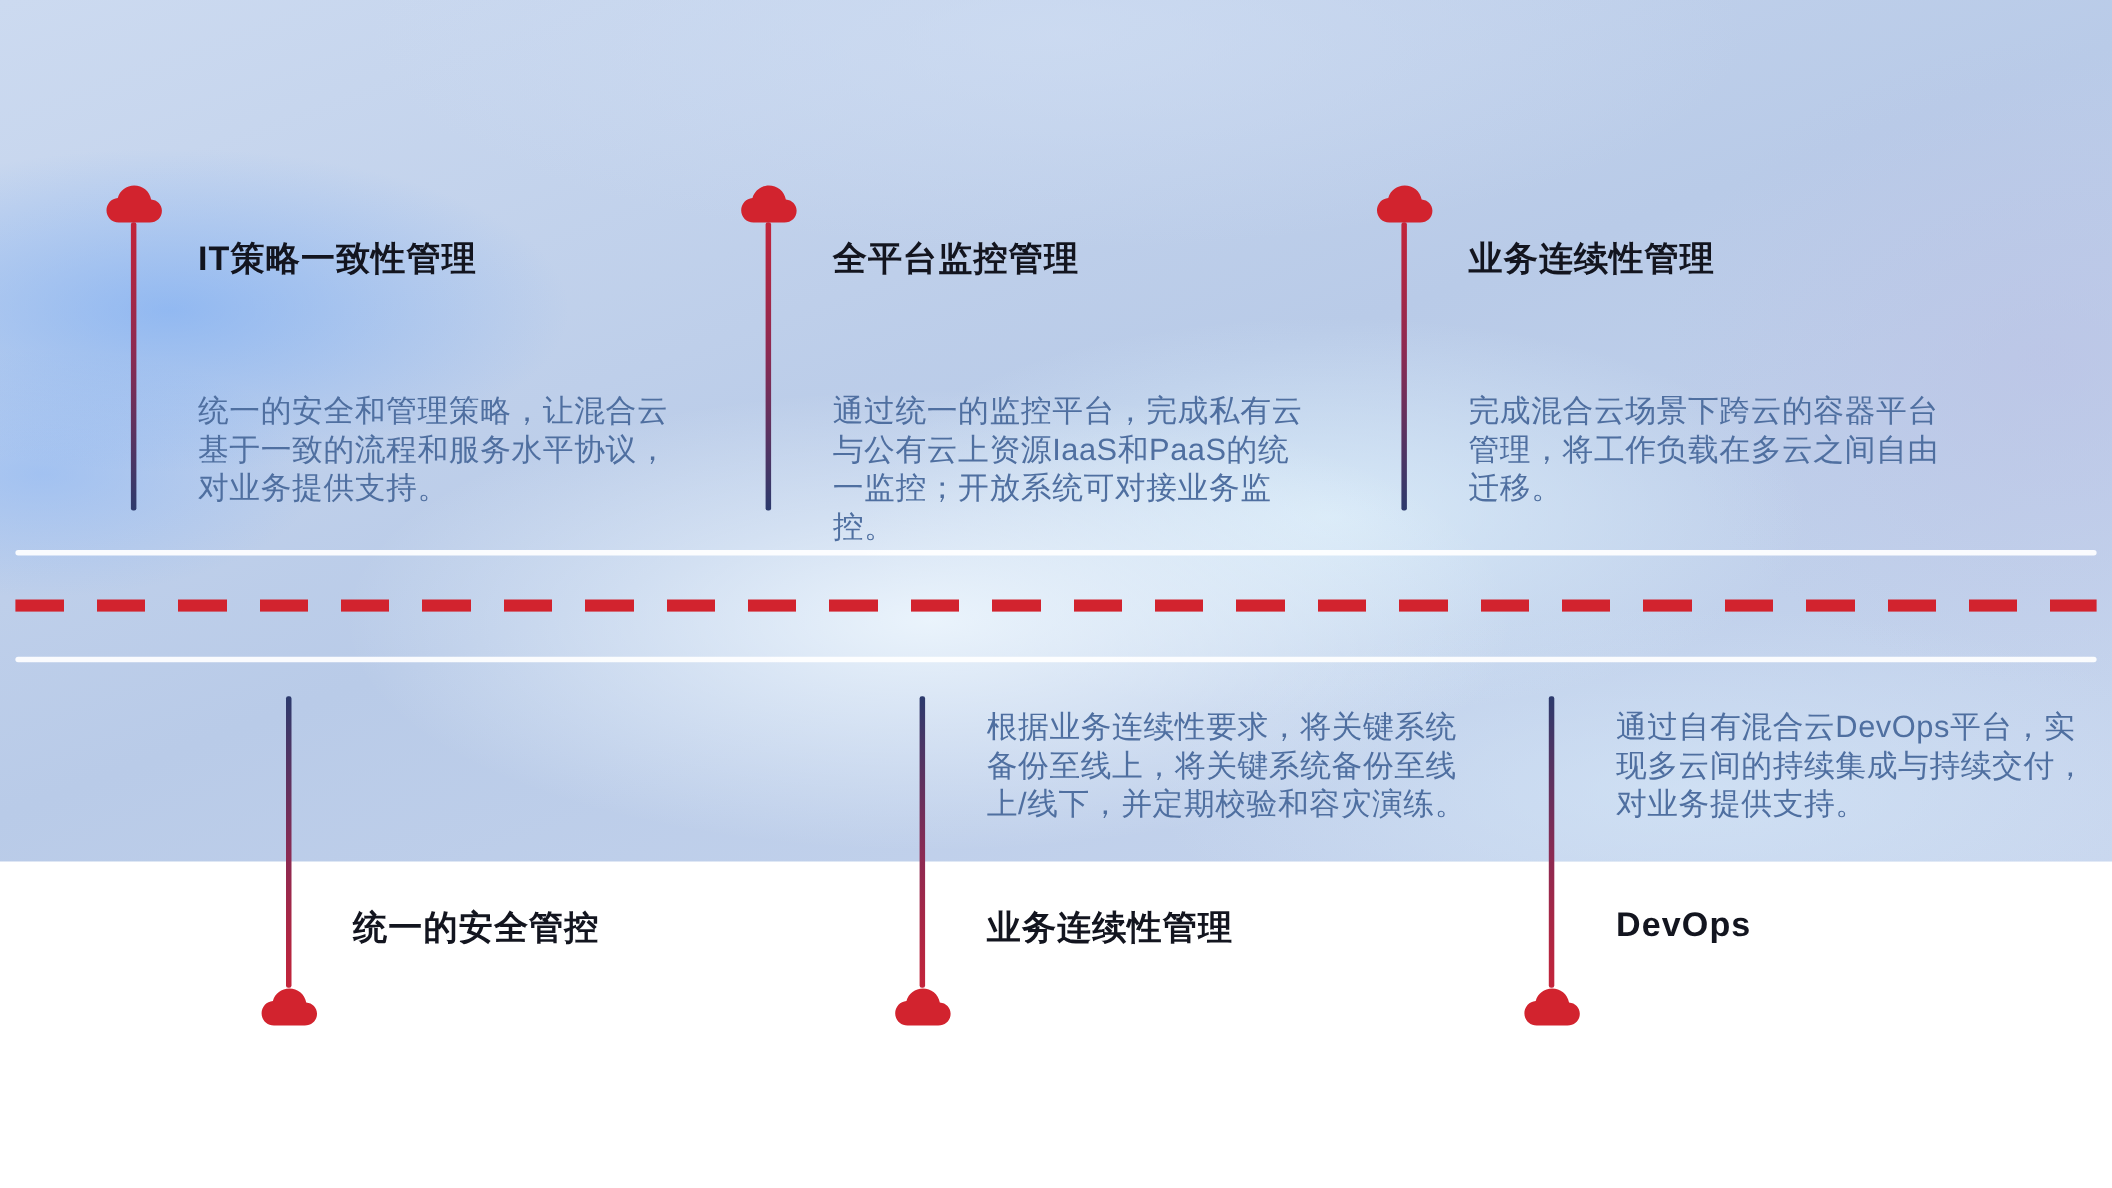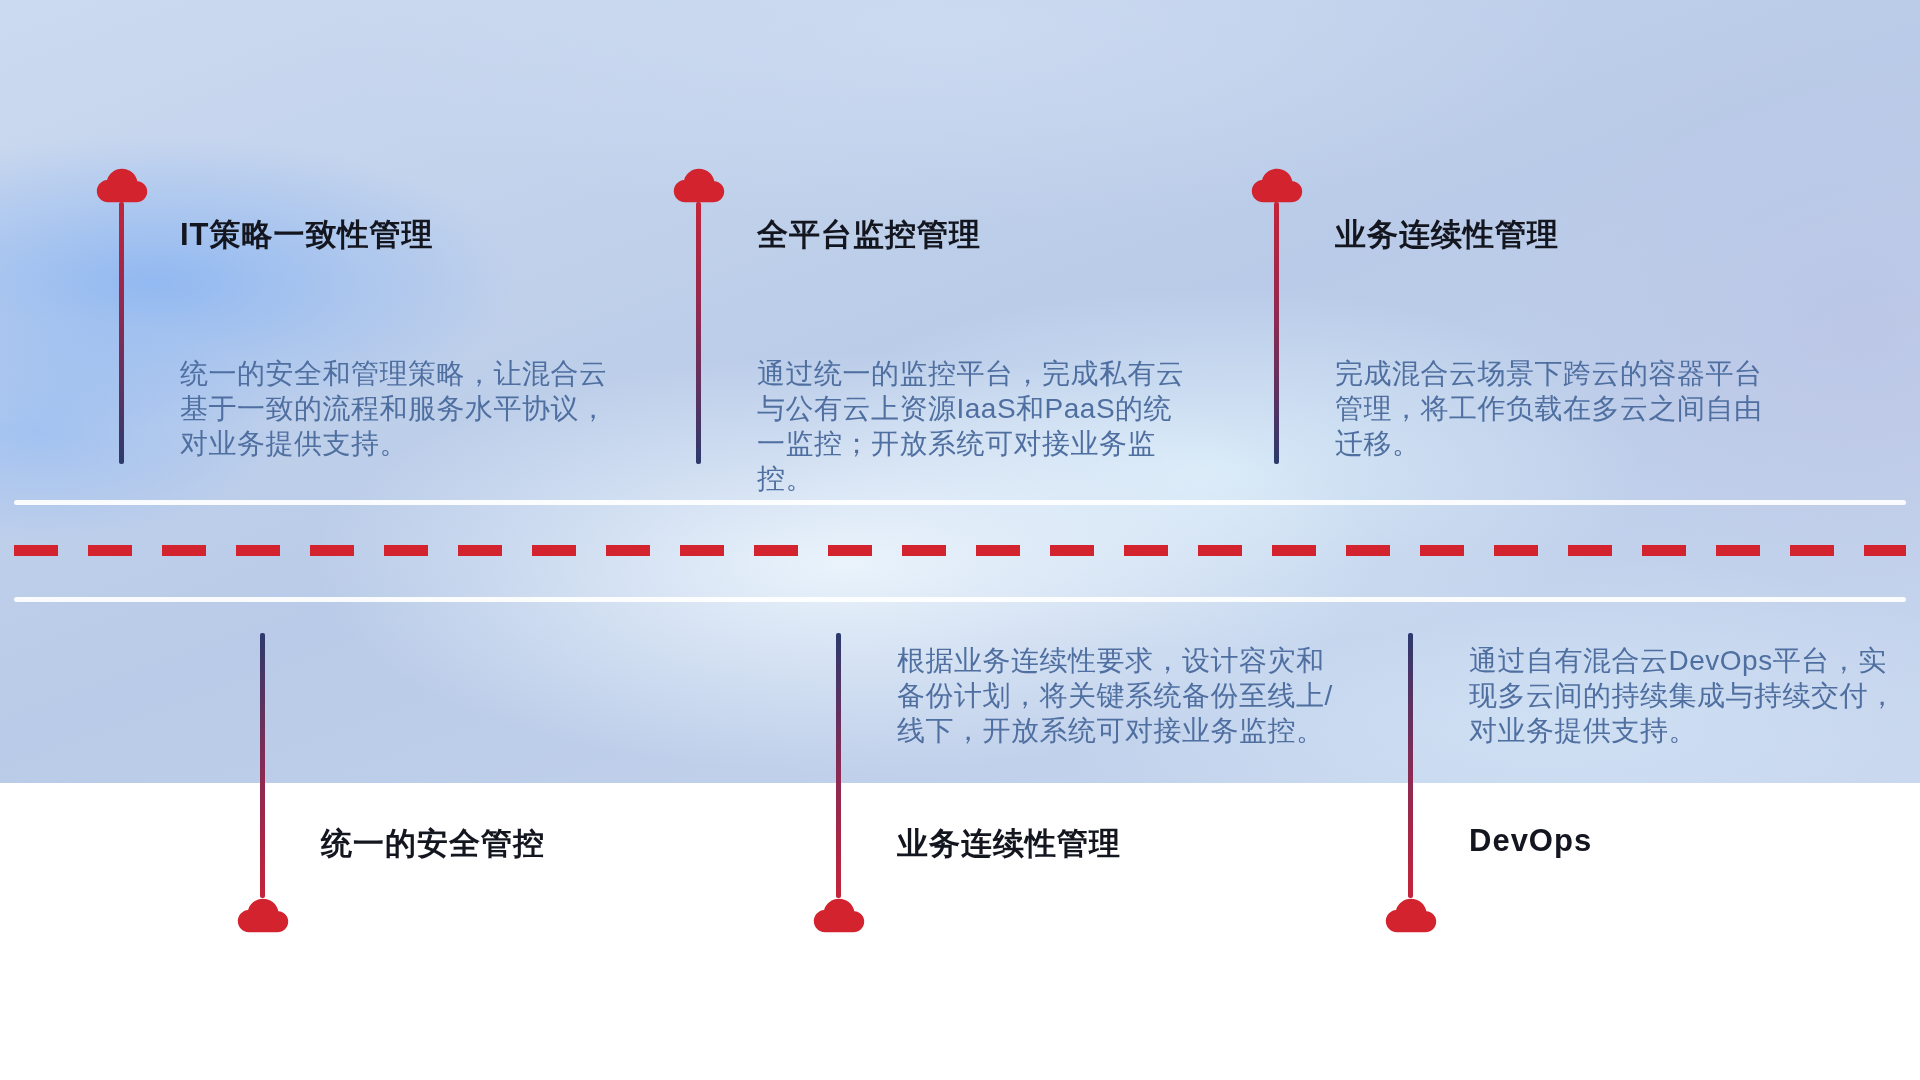--- a/index.html
+++ b/index.html
@@ -157,21 +157,21 @@
   <div class="item bottom-item" id="item-bottom-0">
     <div class="vline"></div>
     <h2 class="item-title">统一的安全管控</h2>
     <svg class="cloud" viewBox="0 0 60 40">
       <path fill="#d2232e" d="M15,38 L45,38 C52,38 57,33 57,26.5 C57,20.5 52.5,16 46.5,15.5 C45,7.5 38,2 30,2 C22.5,2 16,7 14,14 C8,14.5 3,19.5 3,26 C3,32.5 8,38 15,38 Z"></path>
     </svg>
   </div>
 
   <div class="item bottom-item" id="item-bottom-1">
     <div class="vline"></div>
-    <p class="item-desc">根据业务连续性要求，设计容灾和备份计划，将关键系统备份至线上/线下，开放系统可对接业务监控。</p>
+    <p class="item-desc">根据业务连续性要求，将关键系统备份至线上，将关键系统备份至线上/线下，并定期校验和容灾演练。</p>
     <h2 class="item-title">业务连续性管理</h2>
     <svg class="cloud" viewBox="0 0 60 40">
       <path fill="#d2232e" d="M15,38 L45,38 C52,38 57,33 57,26.5 C57,20.5 52.5,16 46.5,15.5 C45,7.5 38,2 30,2 C22.5,2 16,7 14,14 C8,14.5 3,19.5 3,26 C3,32.5 8,38 15,38 Z"></path>
     </svg>
   </div>
 
   <div class="item bottom-item" id="item-bottom-2">
     <div class="vline"></div>
     <p class="item-desc">通过自有混合云DevOps平台，实现多云间的持续集成与持续交付，对业务提供支持。</p>
     <h2 class="item-title">DevOps</h2>

